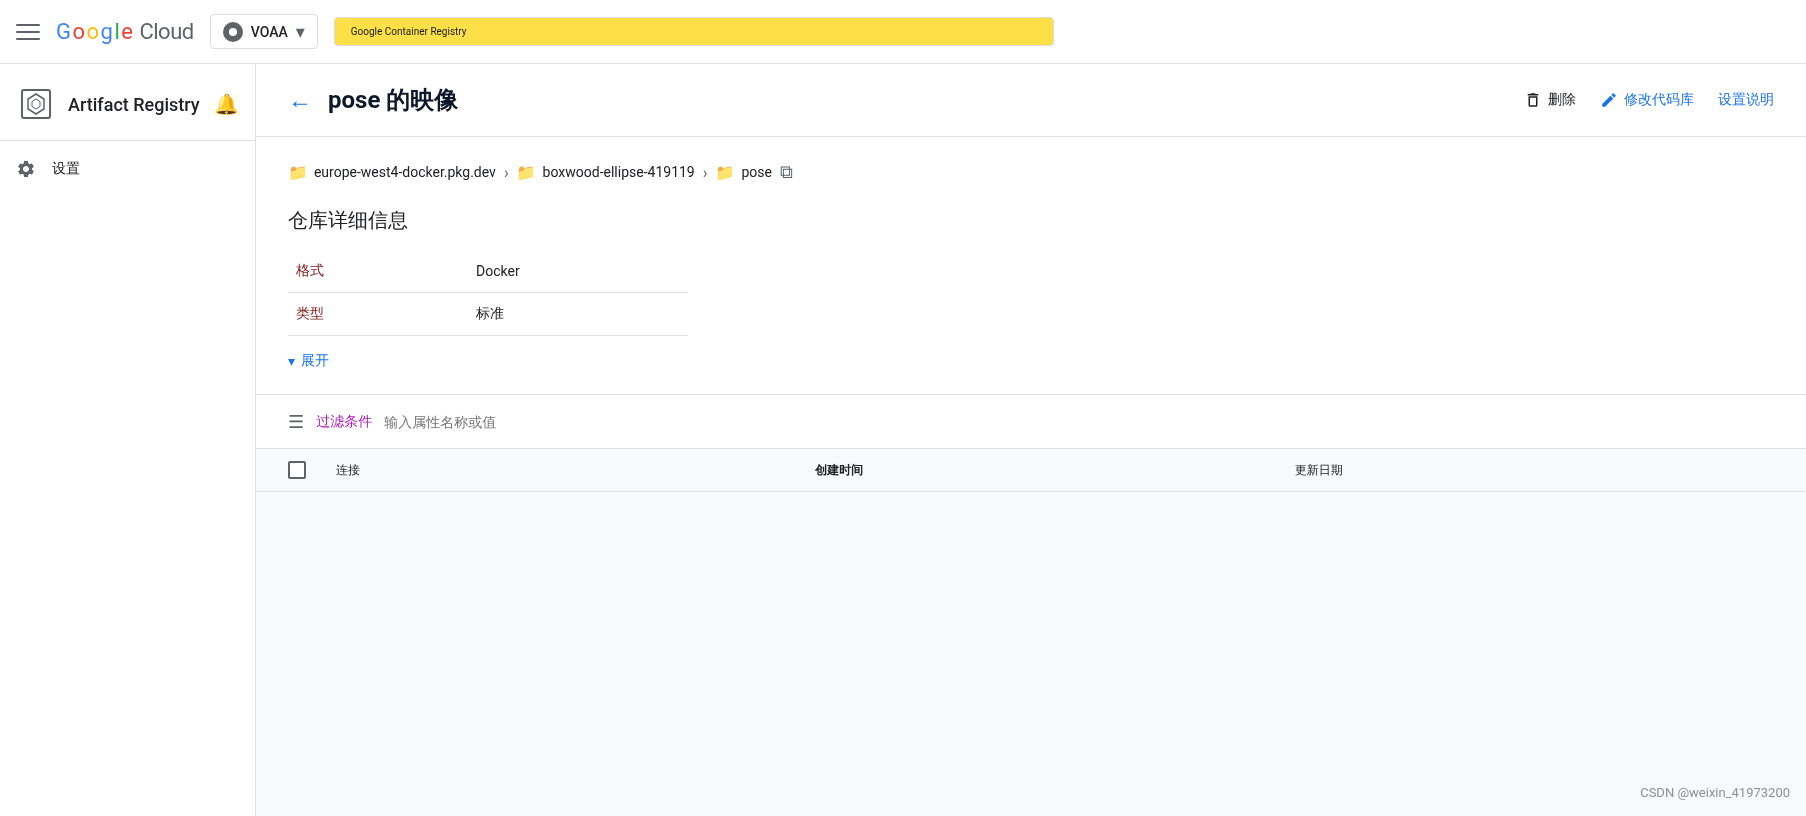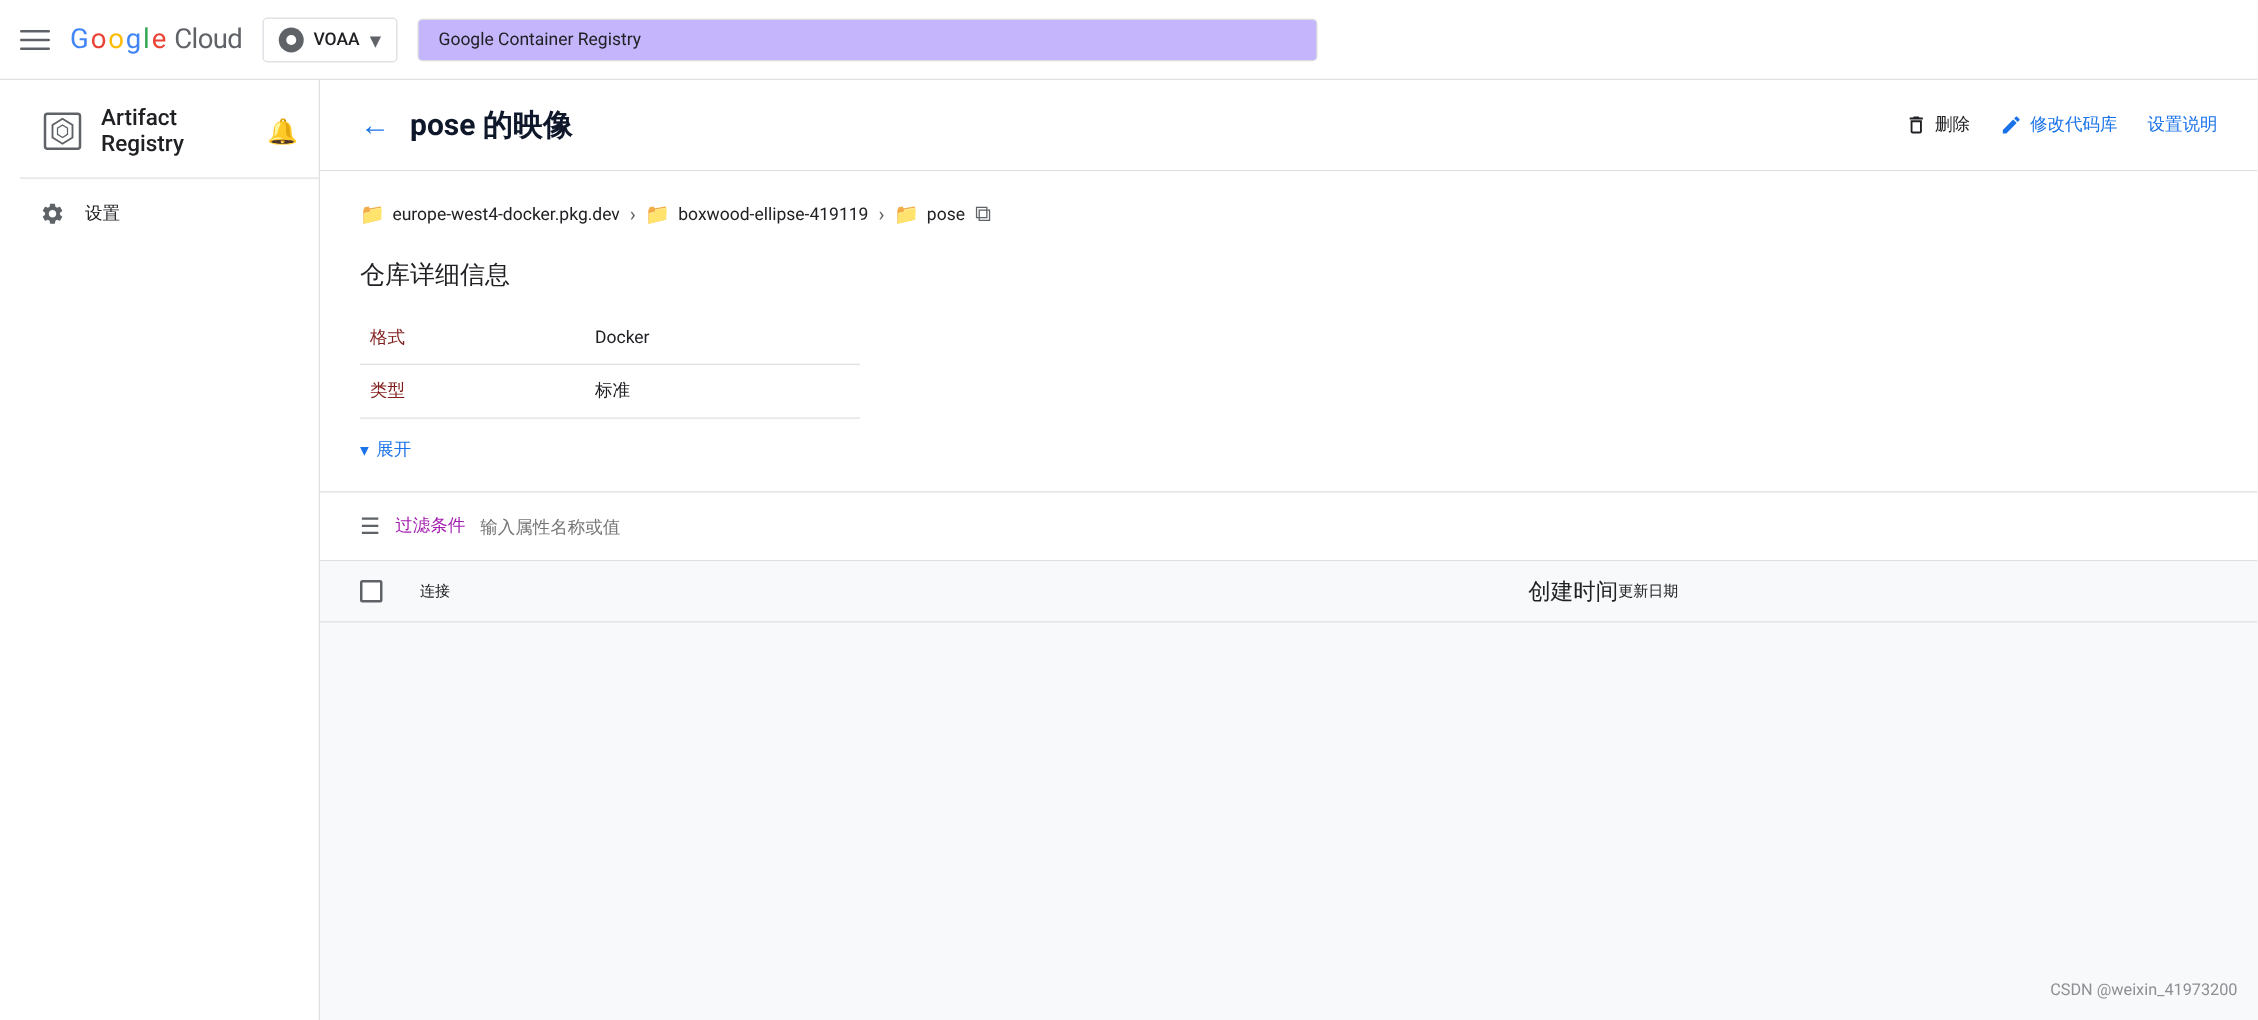--- a/index.html
+++ b/index.html
@@ -41,33 +41,33 @@
     .project-dot {
       width: 20px; height: 20px; border-radius: 50%;
       background: #5f6368; display: flex; align-items: center; justify-content: center;
     }
     .project-dot::before { content: ''; width: 8px; height: 8px; background: #fff; border-radius: 50%; }
     .project-name { font-size: 14px; color: #202124; font-weight: 500; }
     .chevron-down { font-size: 18px; color: #5f6368; }
     .search-bar {
       flex: 1; max-width: 720px;
       border: 1px solid #dadce0; border-radius: 4px;
-      padding: 8px 16px; font-size: 14px; color: #202124;
-      background: #c4b5fd; cursor: text;
+      padding: 8px 16px; font-size: 10px; color: #202124;
+      background: #fde047; cursor: text;
     }
 
     
     .layout { display: flex; height: calc(816px - 64px); }
 
     
     .sidebar {
       width: 256px; min-width: 256px;
       background: #fff;
       border-right: 1px solid #e0e0e0;
-      display: flex; flex-direction: column; padding-left: 16px;
+      display: flex; flex-direction: column;
     }
     .sidebar-header {
       display: flex; align-items: center; gap: 12px;
       padding: 20px 16px 16px 16px;
       border-bottom: 1px solid #e0e0e0;
     }
     .artifact-logo {
       width: 40px; height: 40px;
       display: flex; align-items: center; justify-content: center;
     }
@@ -168,21 +168,21 @@
       border-bottom: 1px solid #e0e0e0;
     }
     .th-checkbox { width: 48px; }
     .th-checkbox-box {
       width: 18px; height: 18px;
       border: 2px solid #5f6368; border-radius: 2px;
       background: #fff; cursor: pointer;
     }
     .th-name { flex: 2; display: flex; align-items: center; gap: 4px; font-size: 12px; font-weight: 500; color: #202124; }
     .th-link { flex: 2; font-size: 12px; font-weight: 500; color: #202124; }
-    .th-created { flex: 2; font-size: 18px; font-weight: 400; color: #202124; text-align: right; }
+    .th-created { flex: 2; font-size: 12px; font-weight: 700; color: #202124; }
     .th-updated { flex: 2; font-size: 12px; font-weight: 500; color: #202124; }
     .sort-icon { font-size: 14px; color: #202124; }
 
     
     .watermark {
       position: fixed; bottom: 16px; right: 16px;
       color: #5f6368; font-size: 13px; opacity: 0.7;
     }
   </style>
 </head>

